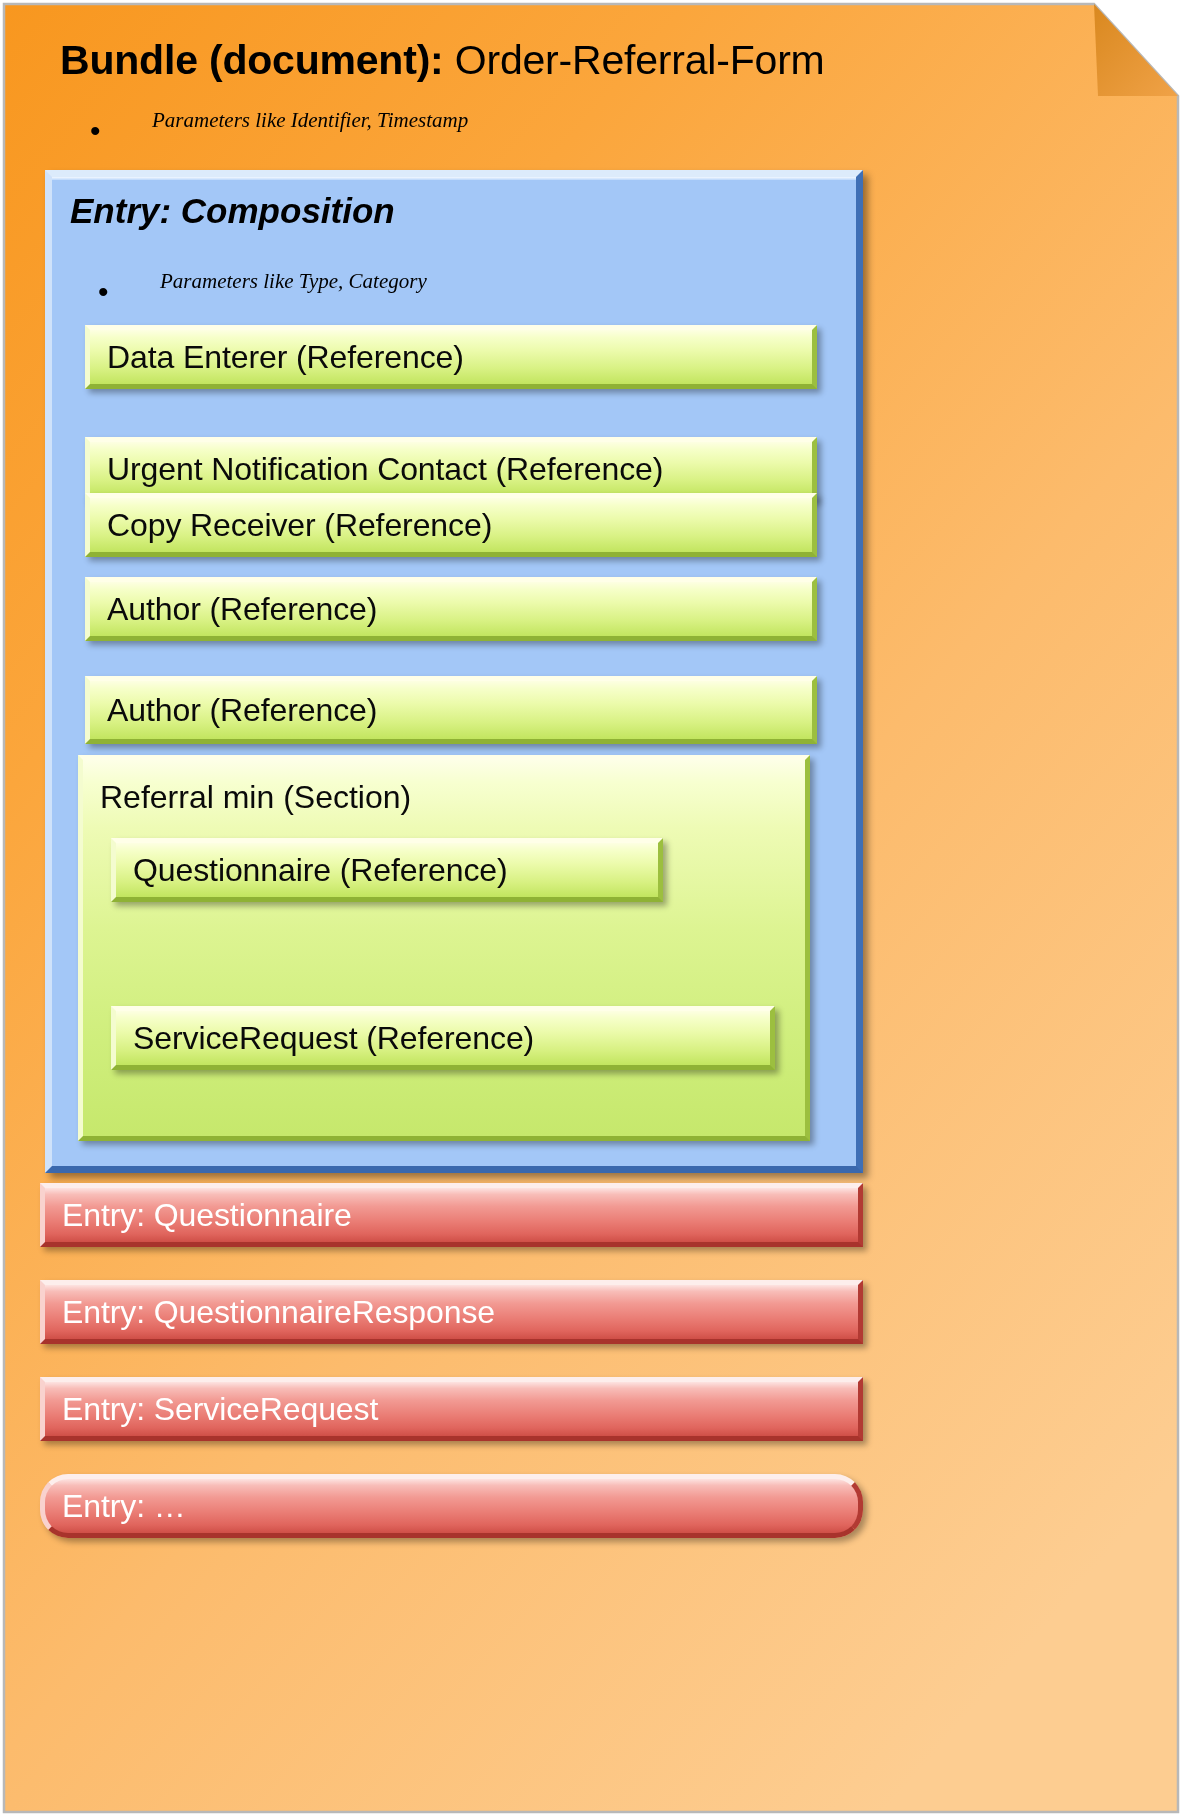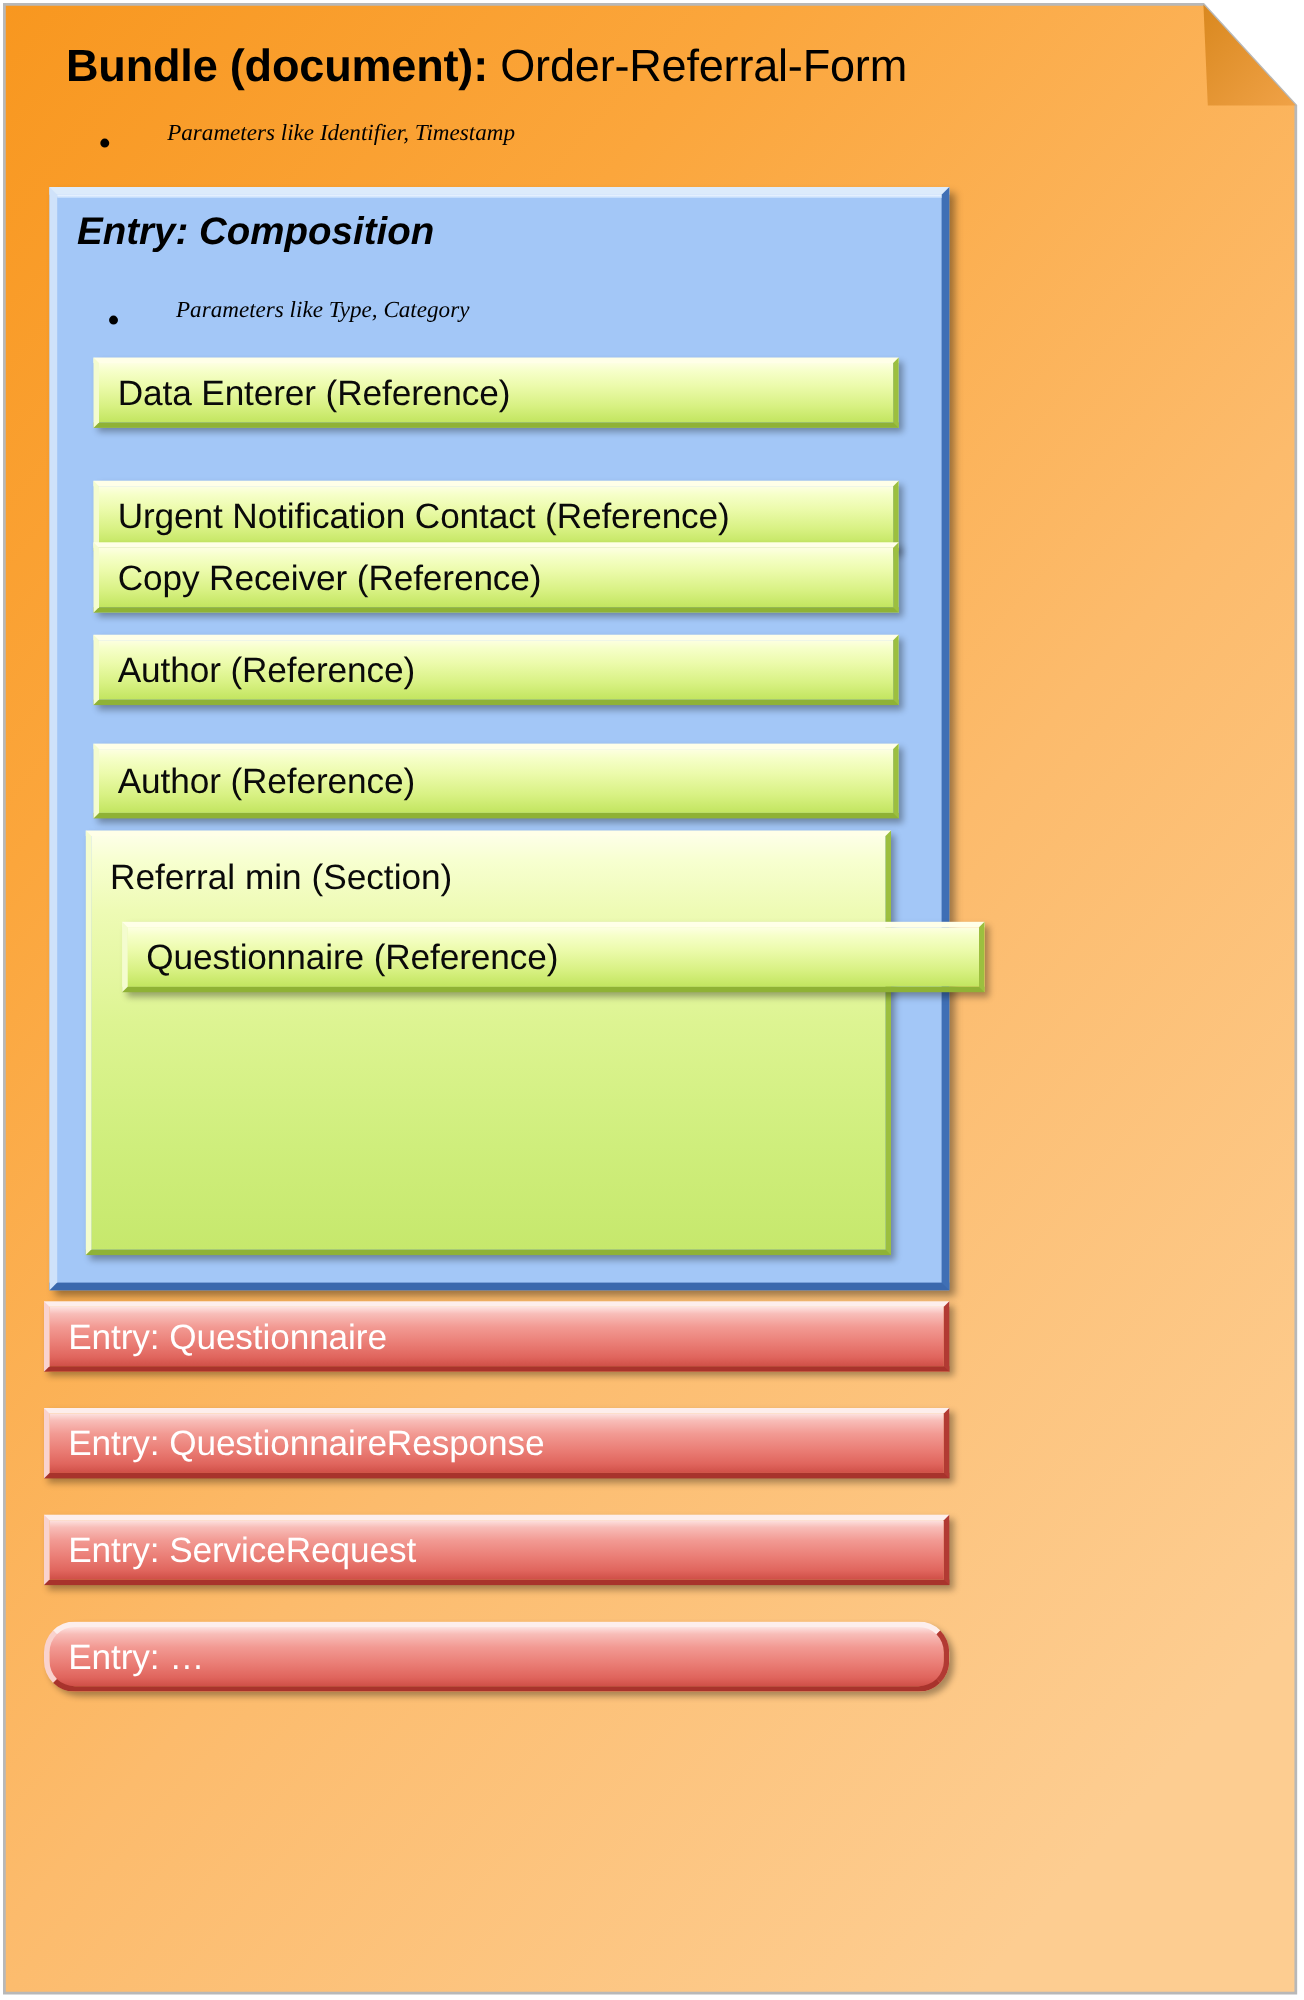--- a/index.html
+++ b/index.html
@@ -264,25 +264,28 @@
 
     <div class="green-bar" style="left:33px; top:484px; width:732px; height:68px;margin-top:15px;">
       <span class="label">Author (Reference)</span>
     </div>
 
   </div>
 
   <div id="section-box">
     <span class="label">Referral min (Section)</span>
 
-    <div class="green-bar" style="left:28px; top:78px; width:784px; height:64px;">
+    <div class="green-bar" style="left:28px; top:78px; width:552px; height:64px;">
       <span class="label">Questionnaire (Reference)</span>
     </div>
 
 
+    <div class="green-bar" style="left:28px; top:246px; width:664px; height:64px;">
+      <span class="label">ServiceRequest (Reference)</span>
+    </div>
   </div>
 
   <div class="red-bar" style="left:40px; top:1183px; width:823px; height:64px;">
     <span class="label">Entry: Questionnaire</span>
   </div>
 
   <div class="red-bar" style="left:40px; top:1280px; width:823px; height:64px;">
     <span class="label">Entry: QuestionnaireResponse</span>
   </div>
 

